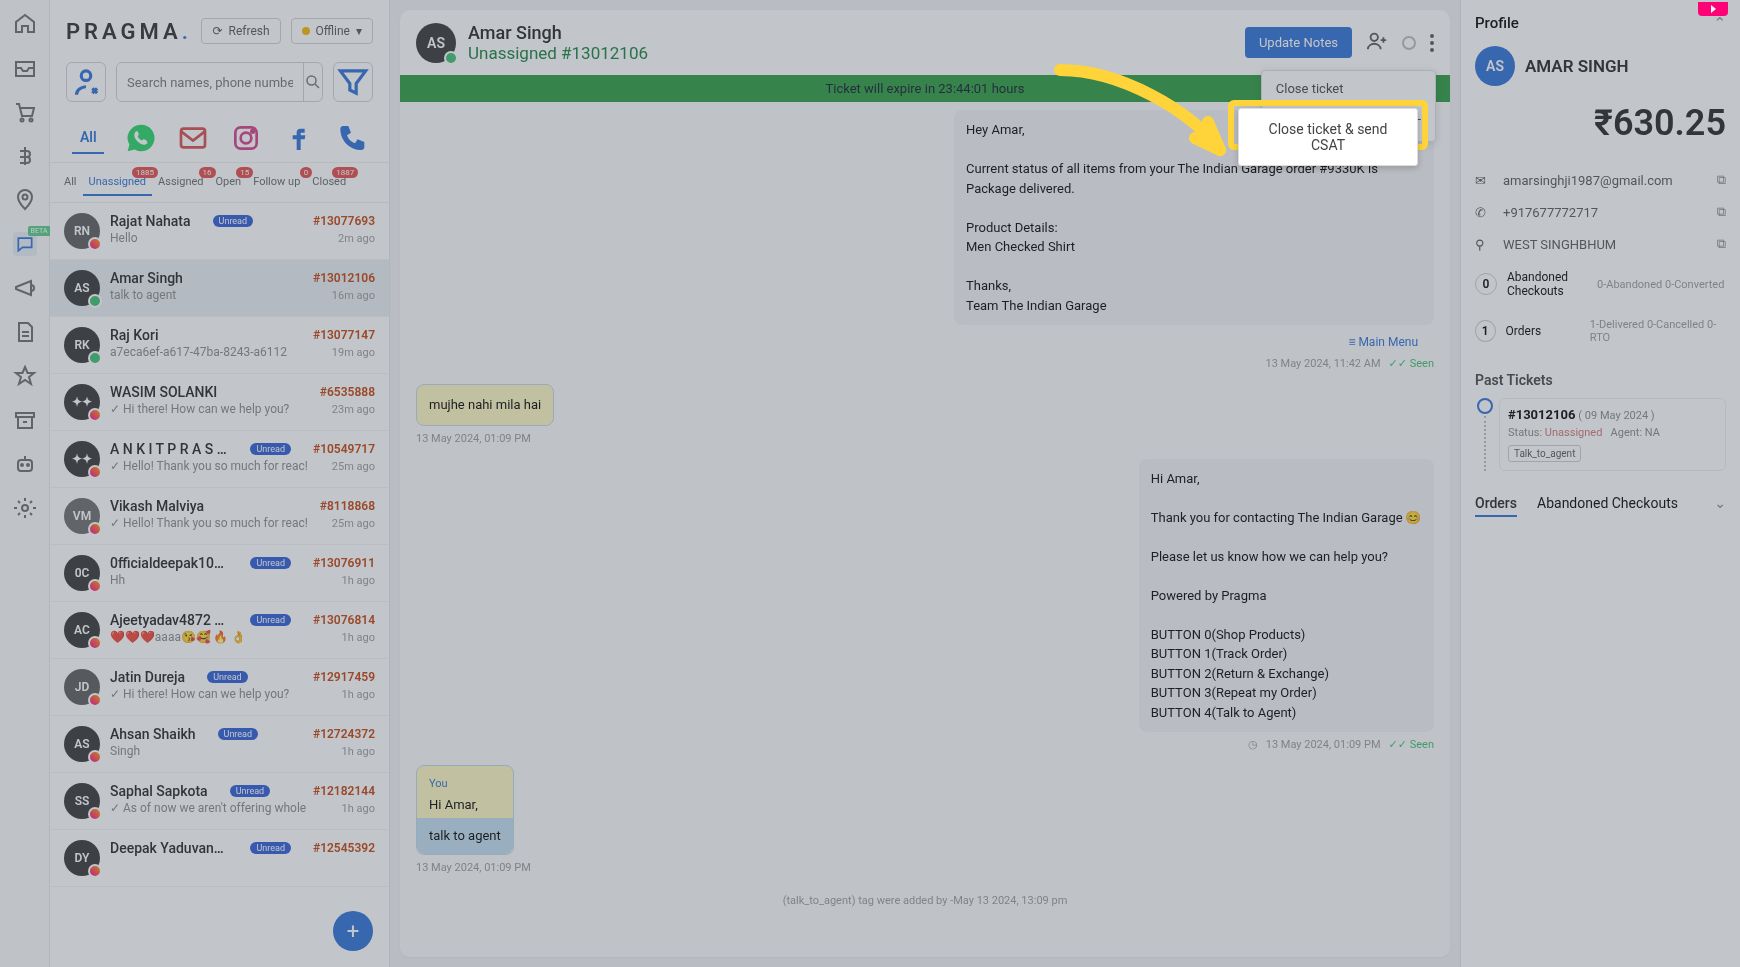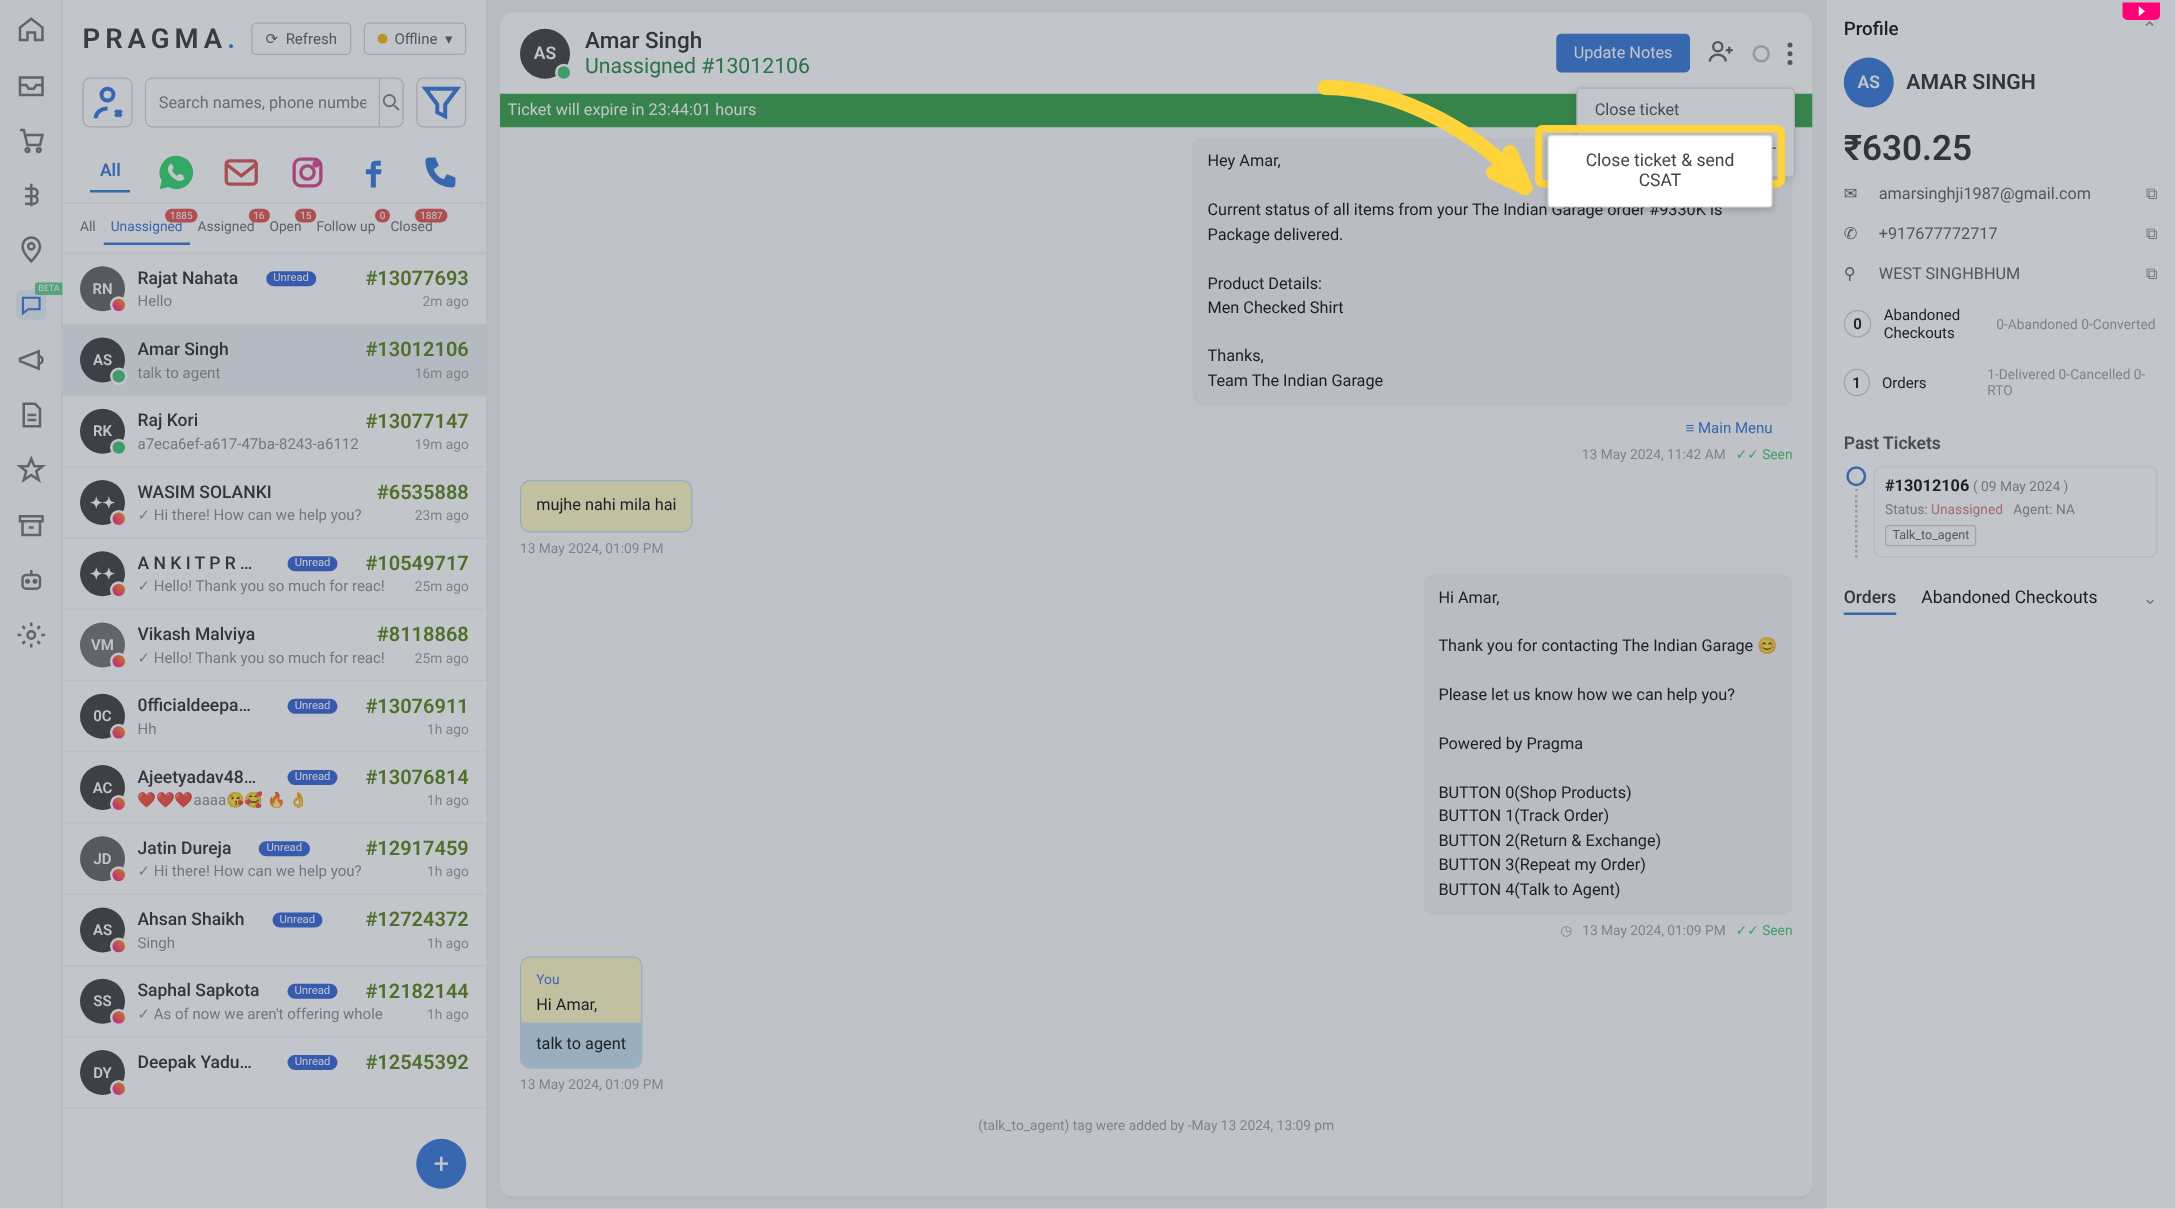--- a/index.html
+++ b/index.html
@@ -30,34 +30,34 @@
 .conv-list{flex:1;overflow-y:auto}
 .conv{display:flex;padding:10px 14px;gap:10px;cursor:pointer;border-bottom:1px solid #f3f3f3}
 .conv.selected{background:#eaeef3}
 .avatar{width:36px;height:36px;border-radius:50%;background:#333;color:#fff;display:flex;align-items:center;justify-content:center;font-size:12px;font-weight:600;position:relative;flex-shrink:0}
 .avatar .chip{position:absolute;right:-2px;bottom:-2px;width:14px;height:14px;border-radius:50%;background:linear-gradient(45deg,#f09,#f90);border:2px solid #fff}
 .avatar .chip.green{background:#3bbf6e}
 .conv-body{flex:1;min-width:0}
 .conv-row1{display:flex;align-items:center;gap:22px}
 .conv-name{font-size:14px;color:#222;font-weight:500;white-space:nowrap;overflow:hidden;text-overflow:ellipsis}
 .tag-unread{background:#2a5bd6;color:#fff;font-size:9px;padding:1px 6px;border-radius:8px}
-.conv-tid{margin-left:auto;font-size:16px;color:#4d7c0f;font-weight:600}
+.conv-tid{margin-left:auto;font-size:12px;color:#c2410c;font-weight:600}
 .conv-row2{display:flex;align-items:center;margin-top:2px}
 .conv-snip{font-size:12px;color:#888;white-space:nowrap;overflow:hidden;text-overflow:ellipsis;flex:1}
 .conv-time{font-size:11px;color:#999}
 .fab{position:absolute;right:16px;bottom:16px;width:40px;height:40px;border-radius:50%;background:#2a6fd6;color:#fff;display:flex;align-items:center;justify-content:center;font-size:22px;cursor:pointer}
 .main{position:absolute;left:390px;top:0;right:280px;height:100%;display:flex;flex-direction:column;padding:10px}
 .chat-card{flex:1;background:#fff;border-radius:10px;display:flex;flex-direction:column;overflow:hidden;box-shadow:0 1px 2px rgba(0,0,0,.05);position:relative}
 .chat-head{display:flex;align-items:center;padding:12px 16px;gap:12px}
 .chat-head .avatar{width:40px;height:40px;font-size:14px}
 .chat-title{font-size:18px;font-weight:500;color:#222}
 .chat-sub{font-size:17px;color:#15803d}
 .chat-actions{margin-left:auto;display:flex;align-items:center;gap:14px}
 .btn-primary{background:#2a6fd6;color:#fff;border:none;border-radius:4px;padding:8px 14px;font-size:13px;cursor:pointer}
-.expire-bar{background:#2a9a3f;color:#ffffff;font-size:13px;padding:6px}
+.expire-bar{background:#2a9a3f;color:#0f172a;font-size:13px;text-align:center;padding:6px}
 .chat-body{flex:1;overflow-y:auto;padding:4px 16px 8px;background:#fbfbfc;display:flex;flex-direction:column}
 .msg{max-width:480px;padding:10px 12px;border-radius:8px;font-size:13px;margin:4px 0;line-height:1.5}
 .msg.in{background:#f1f2f4;align-self:flex-end}
 .msg.out{background:#fef9c3;align-self:flex-start;border:1px solid #bcd8ee}
 .msg .you{color:#2a6fd6;font-size:11px;margin-bottom:2px}
 .msg-meta{font-size:11px;color:#999;margin:2px 0 10px}
 .msg-meta.in{align-self:flex-end;display:flex;gap:8px;align-items:center}
 .msg-meta.out{align-self:flex-start}
 .seen{color:#3bbf6e;font-size:11px}
 .main-menu-link{align-self:flex-end;color:#2a6fd6;font-size:12px;margin:6px 16px;cursor:pointer}
@@ -65,21 +65,21 @@
 .compose{display:flex;align-items:center;gap:10px;padding:12px 16px;border-top:1px solid #eee}
 .compose input{flex:1;border:none;outline:none;font-size:14px;color:#666}
 .comp-ic{width:28px;height:28px;color:#777;cursor:pointer}
 .menu-pop{position:absolute;top:60px;right:14px;background:#fff;border:1px solid #ddd;border-radius:4px;box-shadow:0 2px 8px rgba(0,0,0,.15);z-index:5}
 .menu-pop div{padding:10px 14px;font-size:13px;color:#444;cursor:pointer}
 .profile{position:absolute;right:0;top:0;width:280px;height:100%;background:#fff;border-left:1px solid #e5e5e5;padding:14px;overflow-y:auto;font-size:13px}
 .prof-head{display:flex;align-items:center;justify-content:space-between;font-size:15px;font-weight:500;margin-bottom:14px}
 .prof-id{display:flex;align-items:center;gap:10px;margin-bottom:16px}
 .prof-id .avatar{width:40px;height:40px;background:#2a6fd6;font-size:14px}
 .prof-name{font-size:17px;font-weight:600;color:#222}
-.bal{font-size:28px;font-weight:600;text-align:left;margin:14px 0 4px;color:#222}
+.bal{font-size:36px;font-weight:600;text-align:right;margin:14px 0 20px;color:#222}
 .info-row{display:flex;align-items:center;gap:10px;padding:8px 0;color:#555}
 .info-row .copy{margin-left:auto;color:#888;cursor:pointer}
 .stat-row{display:flex;align-items:center;gap:10px;padding:10px 0;font-size:12px}
 .stat-row .num{width:22px;height:22px;border:1px solid #ccc;border-radius:50%;display:flex;align-items:center;justify-content:center;font-weight:600}
 .stat-row .lbl{width:80px}
 .stat-row .sub{color:#999;font-size:11px}
 .sect-title{font-size:14px;font-weight:600;margin:18px 0 10px;color:#444}
 .past-t{border:1px solid #eee;border-radius:6px;padding:8px;font-size:12px}
 .past-t .ptid{font-weight:700;font-size:13px}
 .past-t .date{color:#888;font-size:11px}

